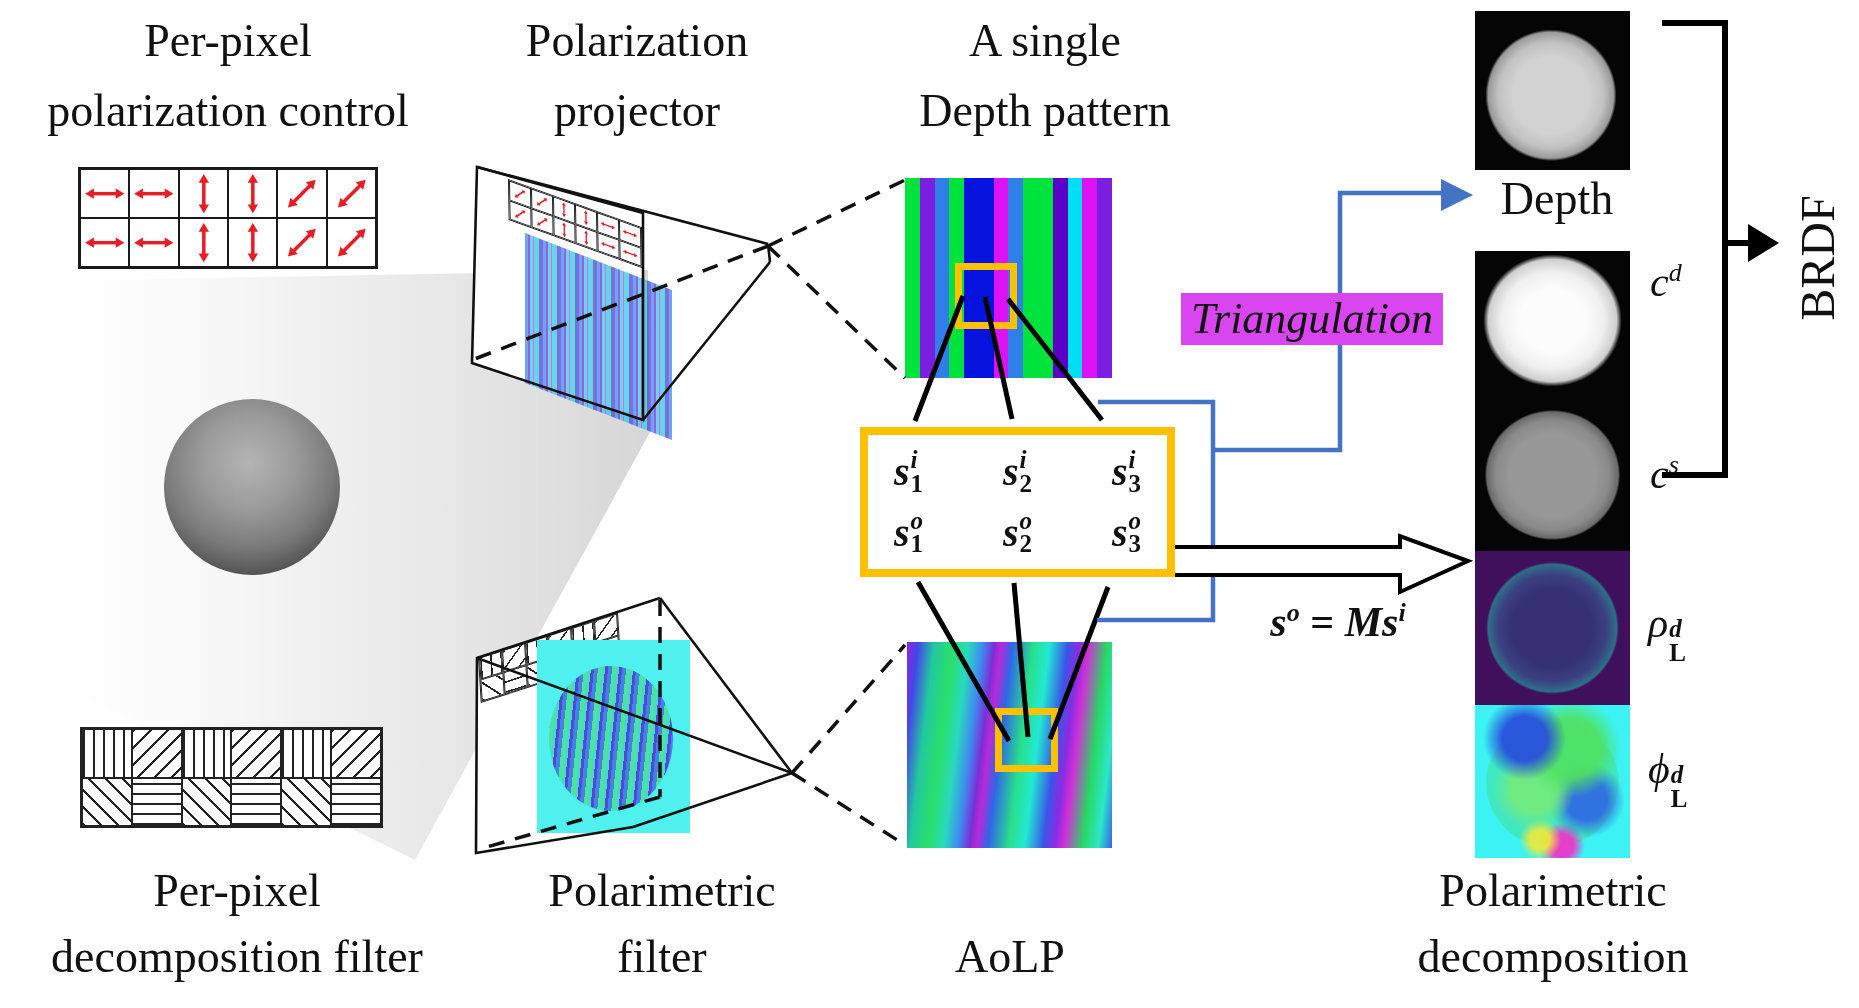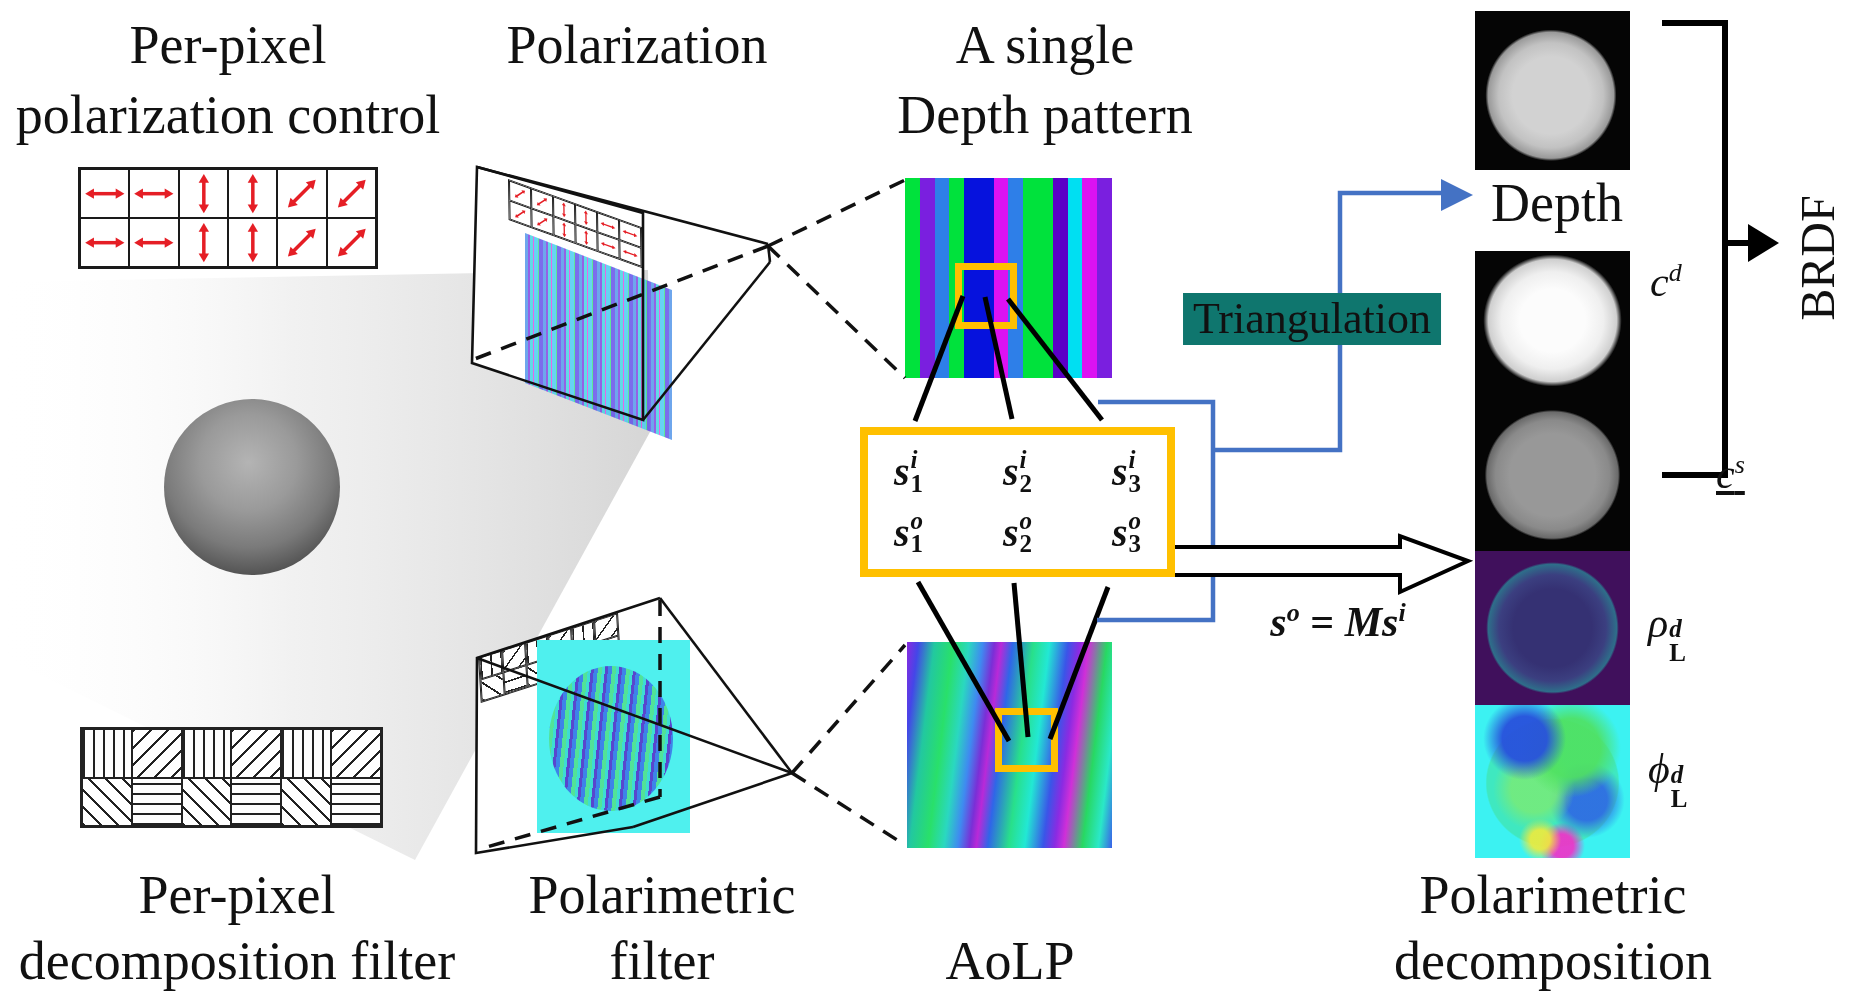--- a/index.html
+++ b/index.html
@@ -1,19 +1,19 @@
 <!DOCTYPE html>
 <html><head>
 <meta charset="utf-8">
 <style>
   html,body{margin:0;padding:0;background:#ffffff;}
   #stage{position:relative;width:1859px;height:1008px;background:#ffffff;overflow:hidden;
          font-family:"Liberation Serif",serif;color:#111;}
   svg.layer{position:absolute;left:0;top:0;}
-  .cap{position:absolute;font-size:54px;line-height:1;white-space:nowrap;transform:translateX(-50%);}
+  .cap{position:absolute;font-size:46px;line-height:1;white-space:nowrap;transform:translateX(-50%);}
   .capsm{font-size:44px;}
   
   .agrid{position:absolute;display:grid;background:#fff;border:2px solid #1a1a1a;box-sizing:border-box;}
   .agcell{border:1px solid #1a1a1a;display:flex;align-items:center;justify-content:center;background:#fff;}
   .agcell svg{width:88%;height:88%;}
   
   .hgrid{position:absolute;display:grid;background:#fff;border:2px solid #222;box-sizing:border-box;}
   .hgcell{border:1px solid #222;}
   
   .stripes{position:absolute;display:flex;}
@@ -69,21 +69,21 @@
   #camminigrid{left:478px;top:657px;width:140px;height:46px;transform:matrix(1,-0.32,0.06,1,0,0);
     transform-origin:0 0;grid-template-columns:repeat(6,1fr);grid-template-rows:repeat(2,1fr);border-width:1.5px;}
   #camminigrid .hgcell{border-width:.8px;}
   
   #controlgrid{left:78px;top:167px;width:300px;height:102px;grid-template-columns:repeat(6,1fr);grid-template-rows:repeat(2,1fr);}
   #filtergrid{left:80px;top:727px;width:303px;height:101px;grid-template-columns:repeat(6,1fr);grid-template-rows:repeat(2,1fr);}
   
   #observed{position:absolute;left:907px;top:642px;width:205px;height:206px;
     background:linear-gradient(97deg,#8a2ae0 0%,#4446e8 5%,#22c8a0 12%,#29e06a 20%,#2ad8c0 27%,#3f8af0 33%,#7a2fd6 38%,#b929d8 41%,#2f66e8 46%,#28e08a 55%,#22e8d4 62%,#3a55e8 70%,#8a2be2 75%,#d02fd8 79%,#28d862 87%,#2ae8c8 94%,#3a60e8 100%);}
   #aolppattern{position:absolute;left:905px;top:178px;width:207px;height:200px;}
-  #triangulation{background:#0f766e;padding:4px 10px;}
+  #triangulation{background:#d946ef;padding:4px 10px;font-style:italic;}
 </style>
 </head>
 <body>
 
 <div id="stage">
 
   <svg class="layer" width="1859" height="1008" viewBox="0 0 1859 1008">
     <defs>
       <linearGradient id="beamGrad" x1="100%" y1="0%" x2="0%" y2="0%">
         <stop offset="0%" stop-color="rgba(180,180,180,0.55)"></stop>
@@ -427,20 +427,21 @@
       <polyline points="1662,23 1725,23 1725,475 1662,475"></polyline>
       <line x1="1725" y1="243" x2="1748" y2="243"></line>
     </g>
     <polygon points="1748,224 1748,262 1779,243" fill="#000"></polygon>
   </svg>
 
   <div class="cap" style="left:228px;top:18px;">Per-pixel</div>
   <div class="cap" style="left:637px;top:18px;">Polarization</div>
 
   <div class="cap" style="left:228px;top:88px;">polarization control</div>
+  <div class="cap" style="left:637px;top:88px;">projector</div>
 
   <div class="cap" style="left:1045px;top:18px;">A single</div>
   <div class="cap" style="left:1045px;top:88px;">Depth pattern</div>
 
   <div class="cap capsm" id="triangulation" style="left:1312px;top:293px;">Triangulation</div>
   <div class="cap" style="left:1557px;top:176px;">Depth</div>
   <div class="cap" style="left:1818px;top:258px;transform:translate(-50%,-50%) rotate(-90deg);font-size:48px;">BRDF</div>
 
   <div id="matrixbox">
       <div class="mrow">
@@ -487,21 +488,21 @@
             <span class="sup">o</span>
             <span class="sub">3</span>
           </span>
         </span>
       </div>
     </div>
 
   <div id="equation"><span>s</span><span class="rsup">o</span><span style="font-style:normal;"> = </span><span>M</span><span>s</span><span class="rsup">i</span></div>
 
   <div class="outlabel" style="left:1650px;top:260px;"><span class="ob">c</span><span class="rsup">d</span></div>
-  <div class="outlabel" style="left:1716px;top:452px;text-decoration:underline;"><span class="ob">c</span><span class="rsup">s</span></div>
+  <div class="outlabel" style="left:1650px;top:452px;"><span class="ob">c</span><span class="rsup">s</span></div>
   <div class="outlabel" style="left:1648px;top:602px;"><span class="ob">ρ</span><span class="ss">
         <span class="sup">d</span>
         <span class="sub">L</span>
       </span></div>
   <div class="outlabel" style="left:1648px;top:748px;"><span class="ob">ϕ</span><span class="ss">
         <span class="sup">d</span>
         <span class="sub">L</span>
       </span></div>
 
   <div class="cap" style="left:237px;top:868px;">Per-pixel</div>

